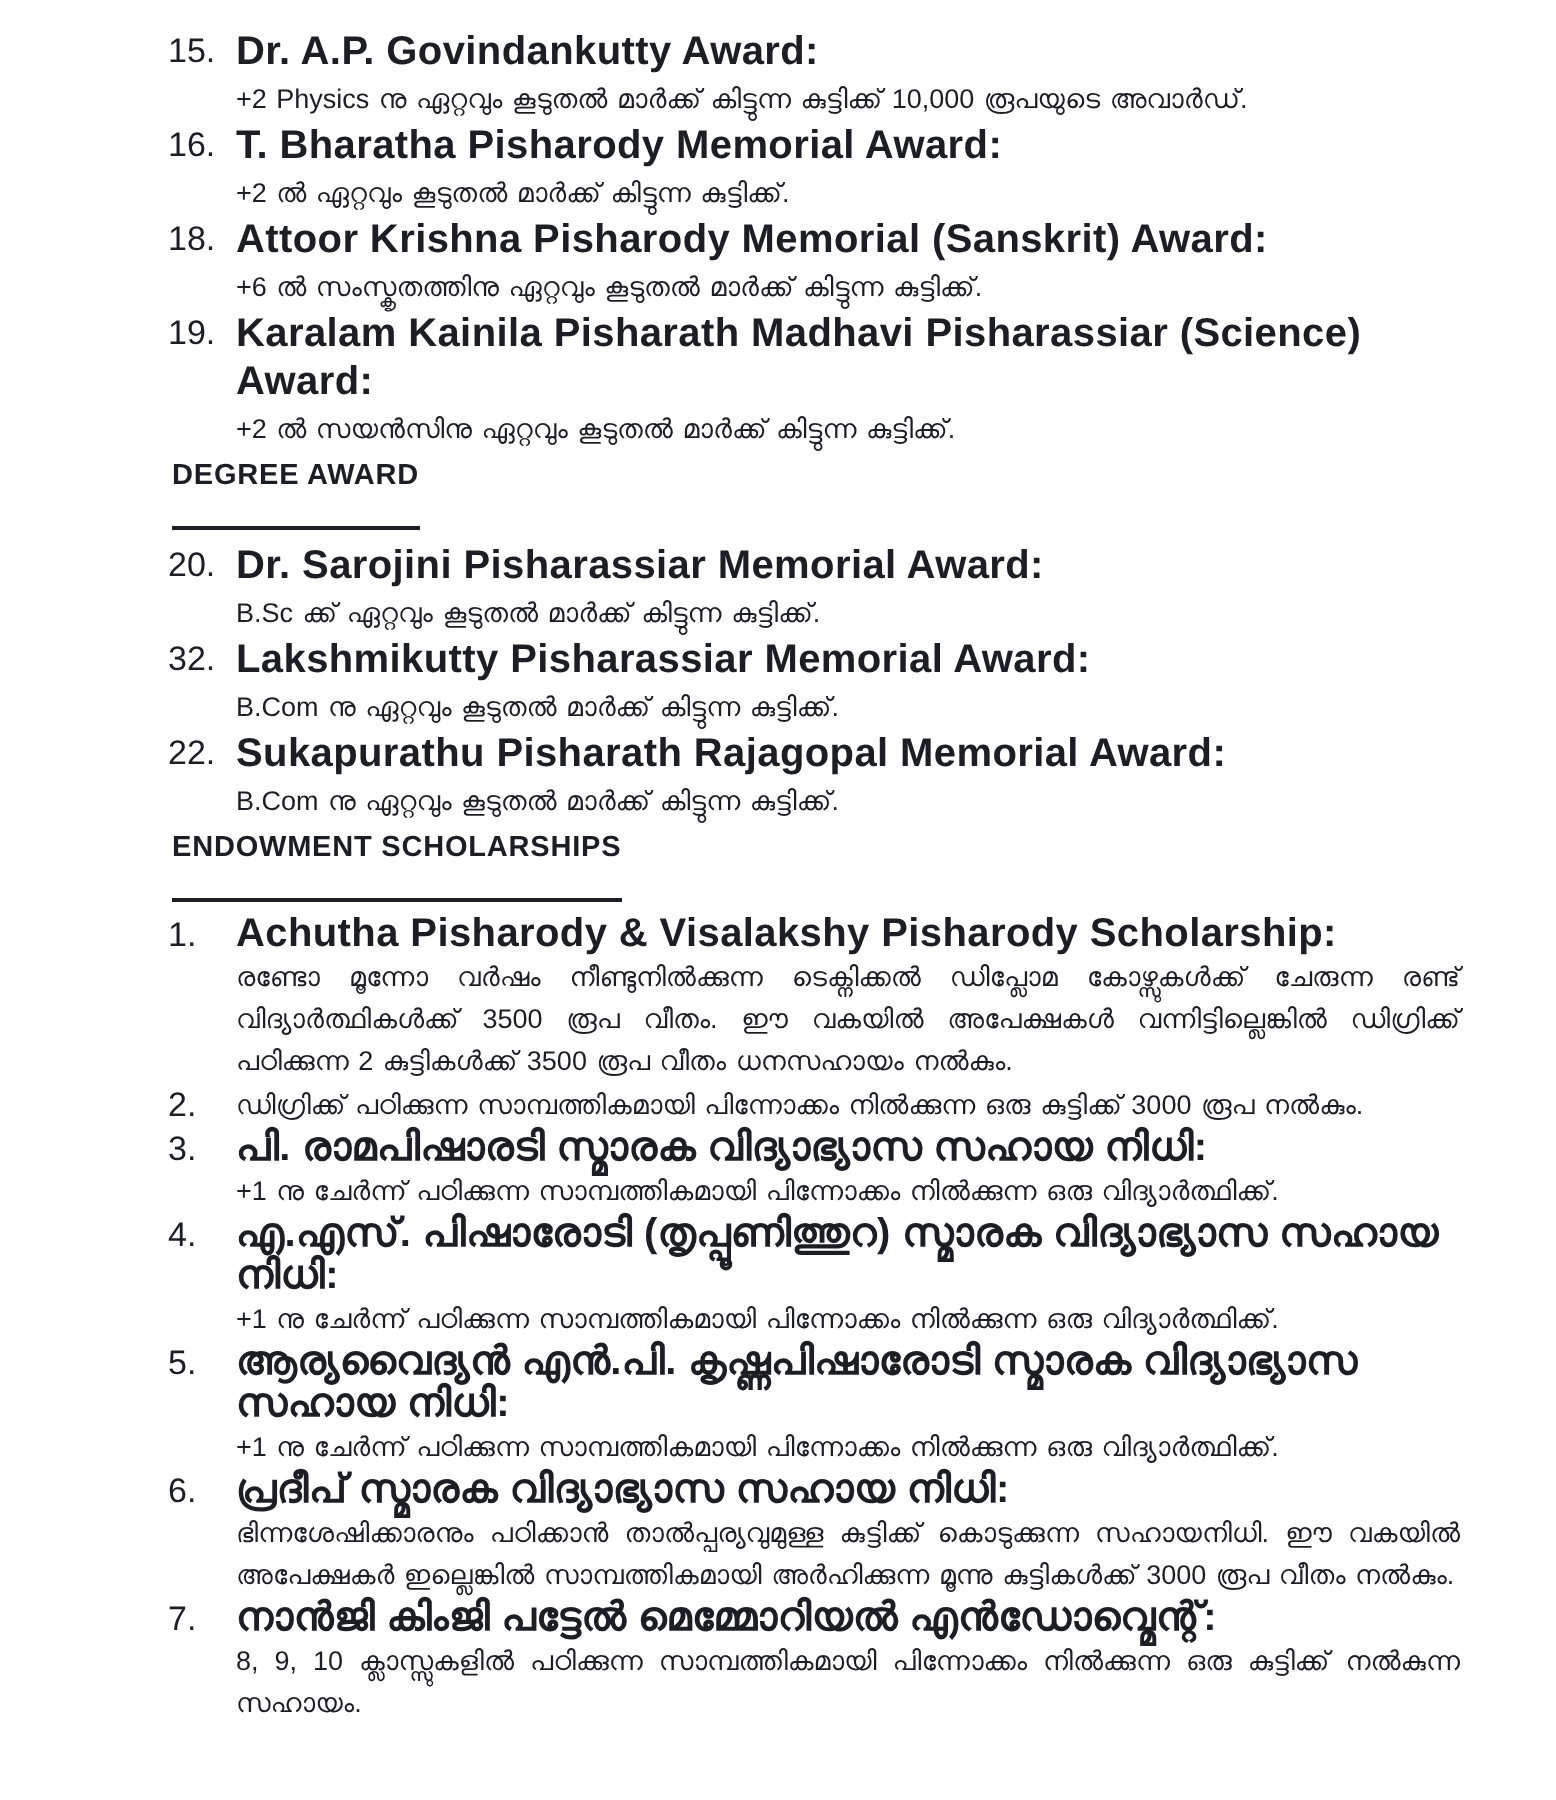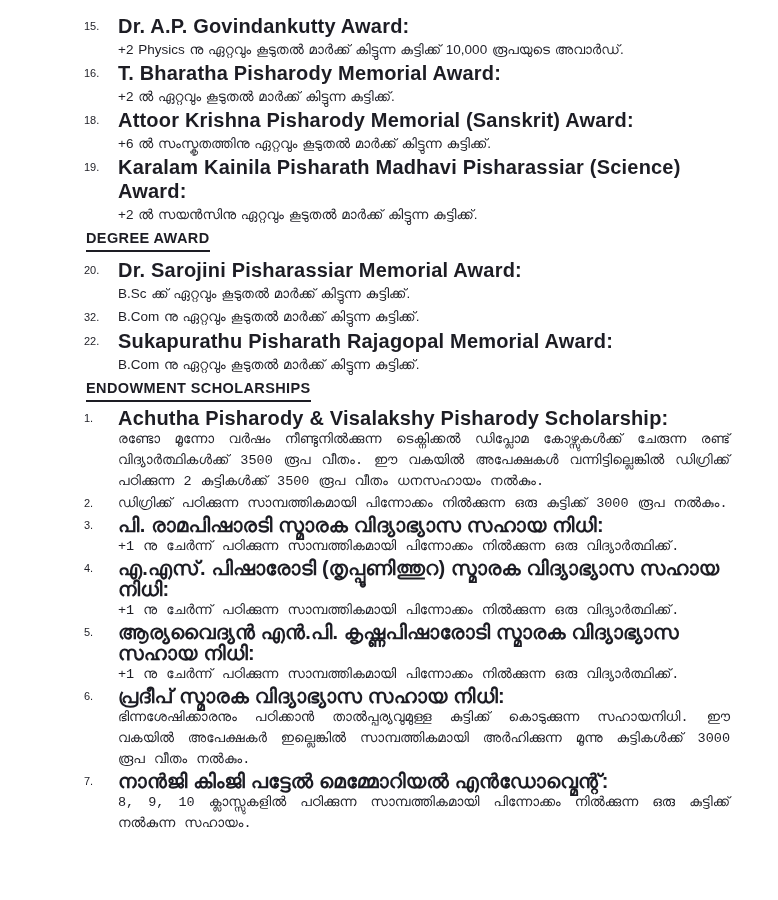--- a/index.html
+++ b/index.html
@@ -10,36 +10,36 @@
     color: #1d1d24;
   }
   .page { padding: 14px 48px 0 84px; }
 
   .sec-heading {
     margin: 4px 0 6px 2px;
     font-size: 14.5px; font-weight: bold; letter-spacing: 0.4px;
     line-height: 17px;
     display: inline-block;
     border-bottom: 2px solid #1d1d24;
-    padding-bottom: 3px;
+    padding-bottom: 16px;
   }
   .sec-wrap { line-height: 0; } 
 
   .item { display: grid; grid-template-columns: 34px 1fr; }
-  .num  { font-size: 11px; line-height: 24px; }
+  .num  { font-size: 17px; line-height: 24px; }
   .title { font-size: 20px; font-weight: bold; line-height: 24px; letter-spacing: 0.2px; }
   .body p {
     margin: 0; font-size: 13.5px; line-height: 23px;
     text-align: justify; word-spacing: 1px;
   }
 
   
   .sec-endowment .item { margin-bottom: 1px; }
   .sec-endowment .num, .sec-endowment .title { line-height: 21px; }
-  .sec-endowment .body p { line-height: 21px; font-family: Liberation Mono, monospace; }
+  .sec-endowment .body p { line-height: 21px; }
   .body p.note { text-align: left; }
 </style>
 </head>
 <body>
 
 <div class="page">
 
   <section class="sec-plustwo">
     <div class="item">
       <span class="num">15.</span>
@@ -86,20 +86,21 @@
       <div>
         <div class="title">Dr. Sarojini Pisharassiar Memorial Award:</div>
         <div class="body">
             <p>B.Sc ക്ക് ഏറ്റവും കൂടുതൽ മാർക്ക് കിട്ടുന്ന കുട്ടിക്ക്.</p>
           </div>
       </div>
     </div>
     <div class="item">
       <span class="num">32.</span>
       <div>
+        <div class="title">Lakshmikutty Pisharassiar Memorial Award:</div>
         <div class="body">
             <p>B.Com നു ഏറ്റവും കൂടുതൽ മാർക്ക് കിട്ടുന്ന കുട്ടിക്ക്.</p>
           </div>
       </div>
     </div>
     <div class="item">
       <span class="num">22.</span>
       <div>
         <div class="title">Sukapurathu Pisharath Rajagopal Memorial Award:</div>
         <div class="body">

